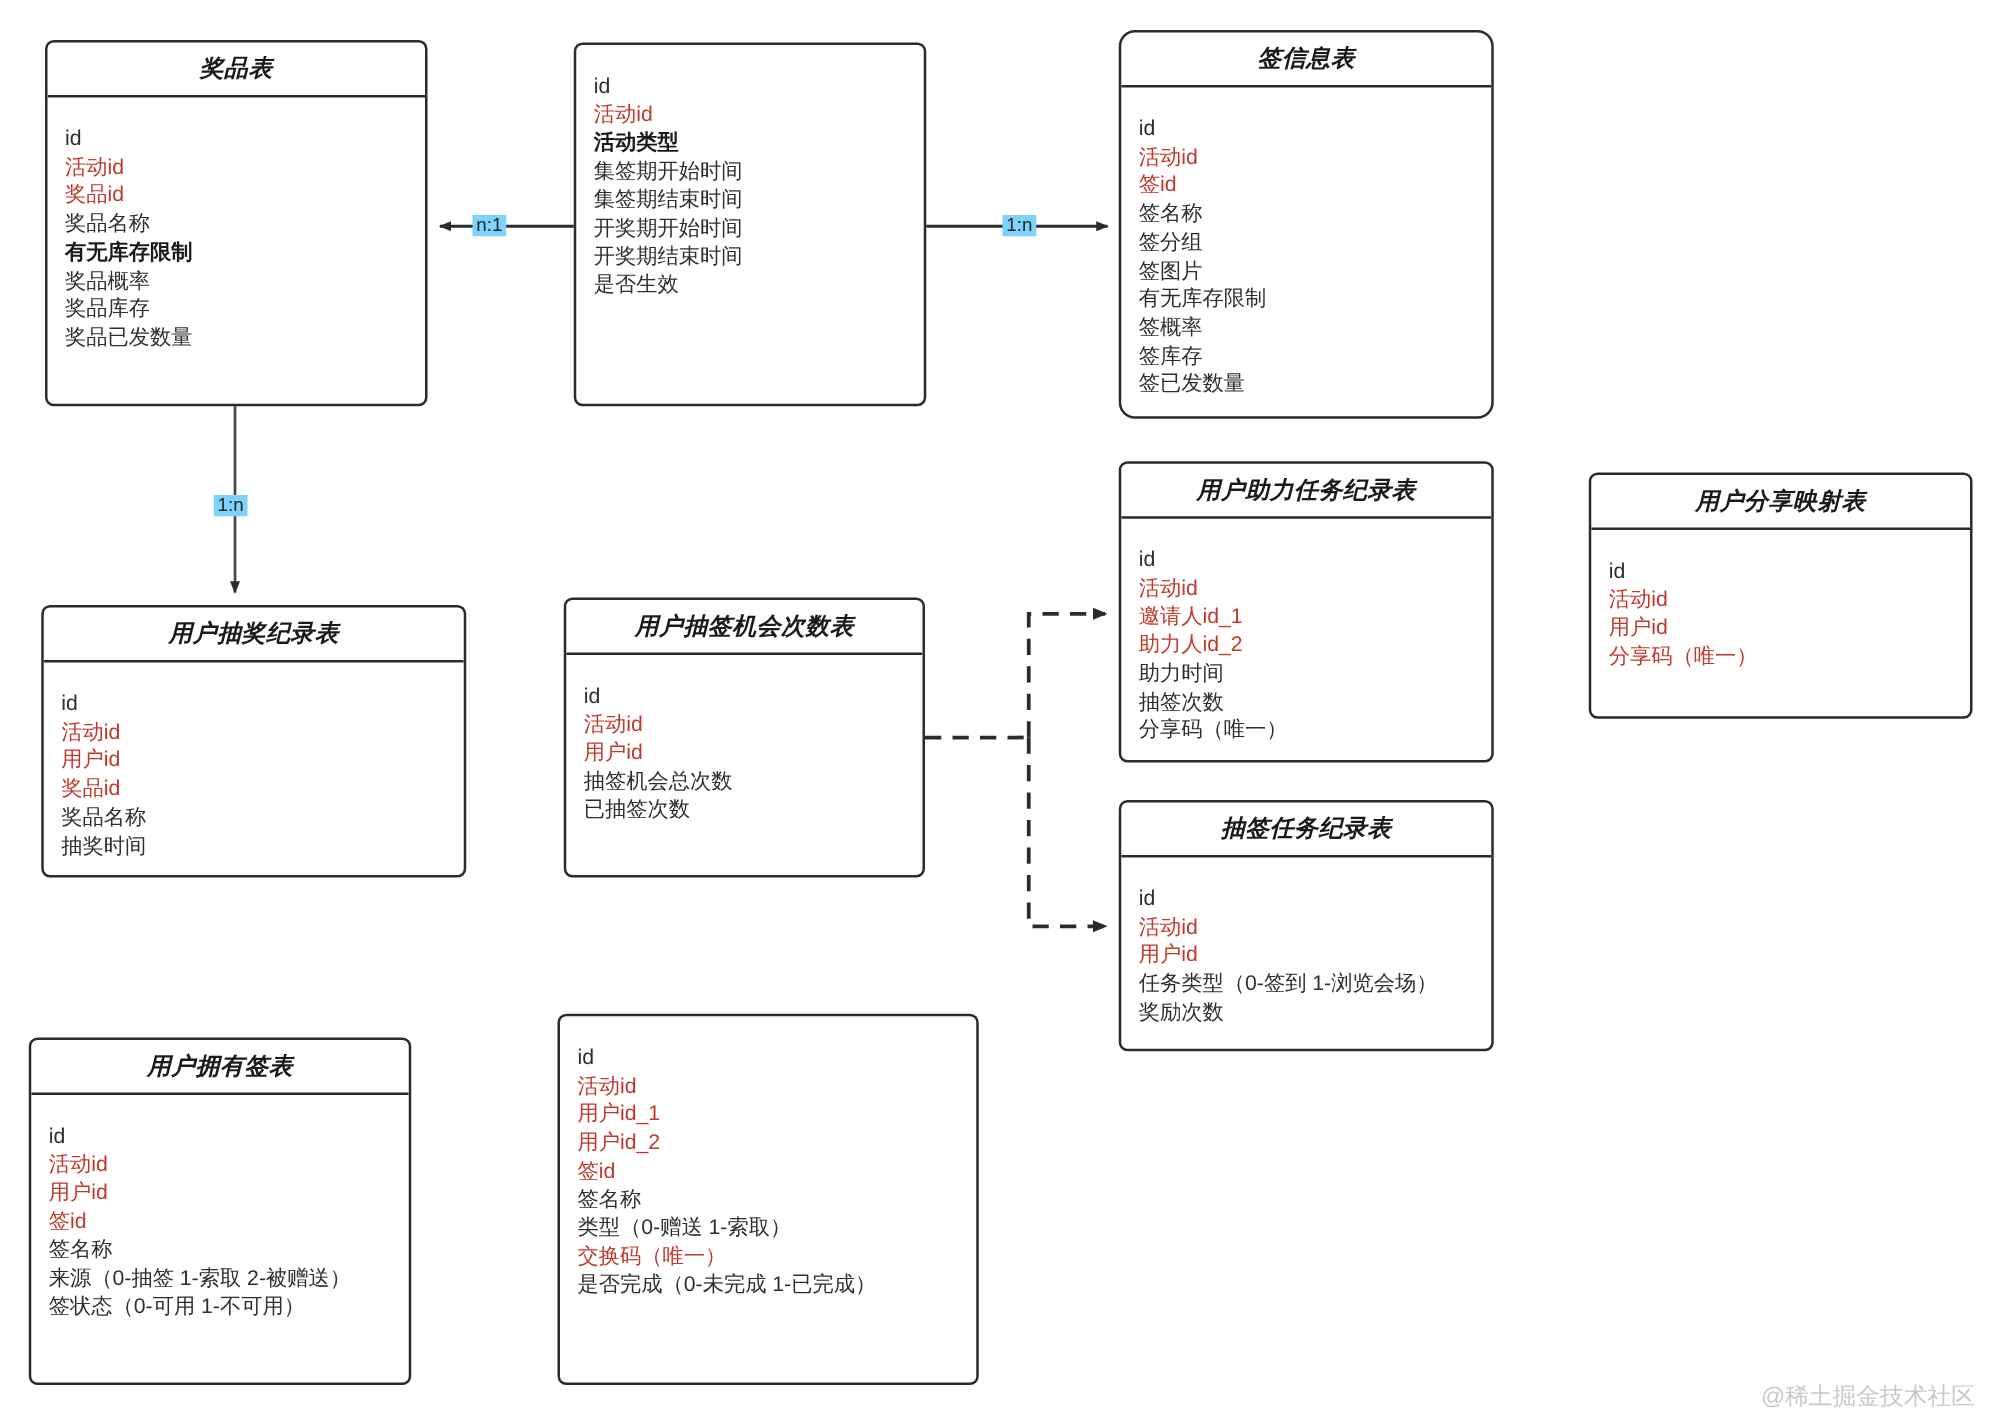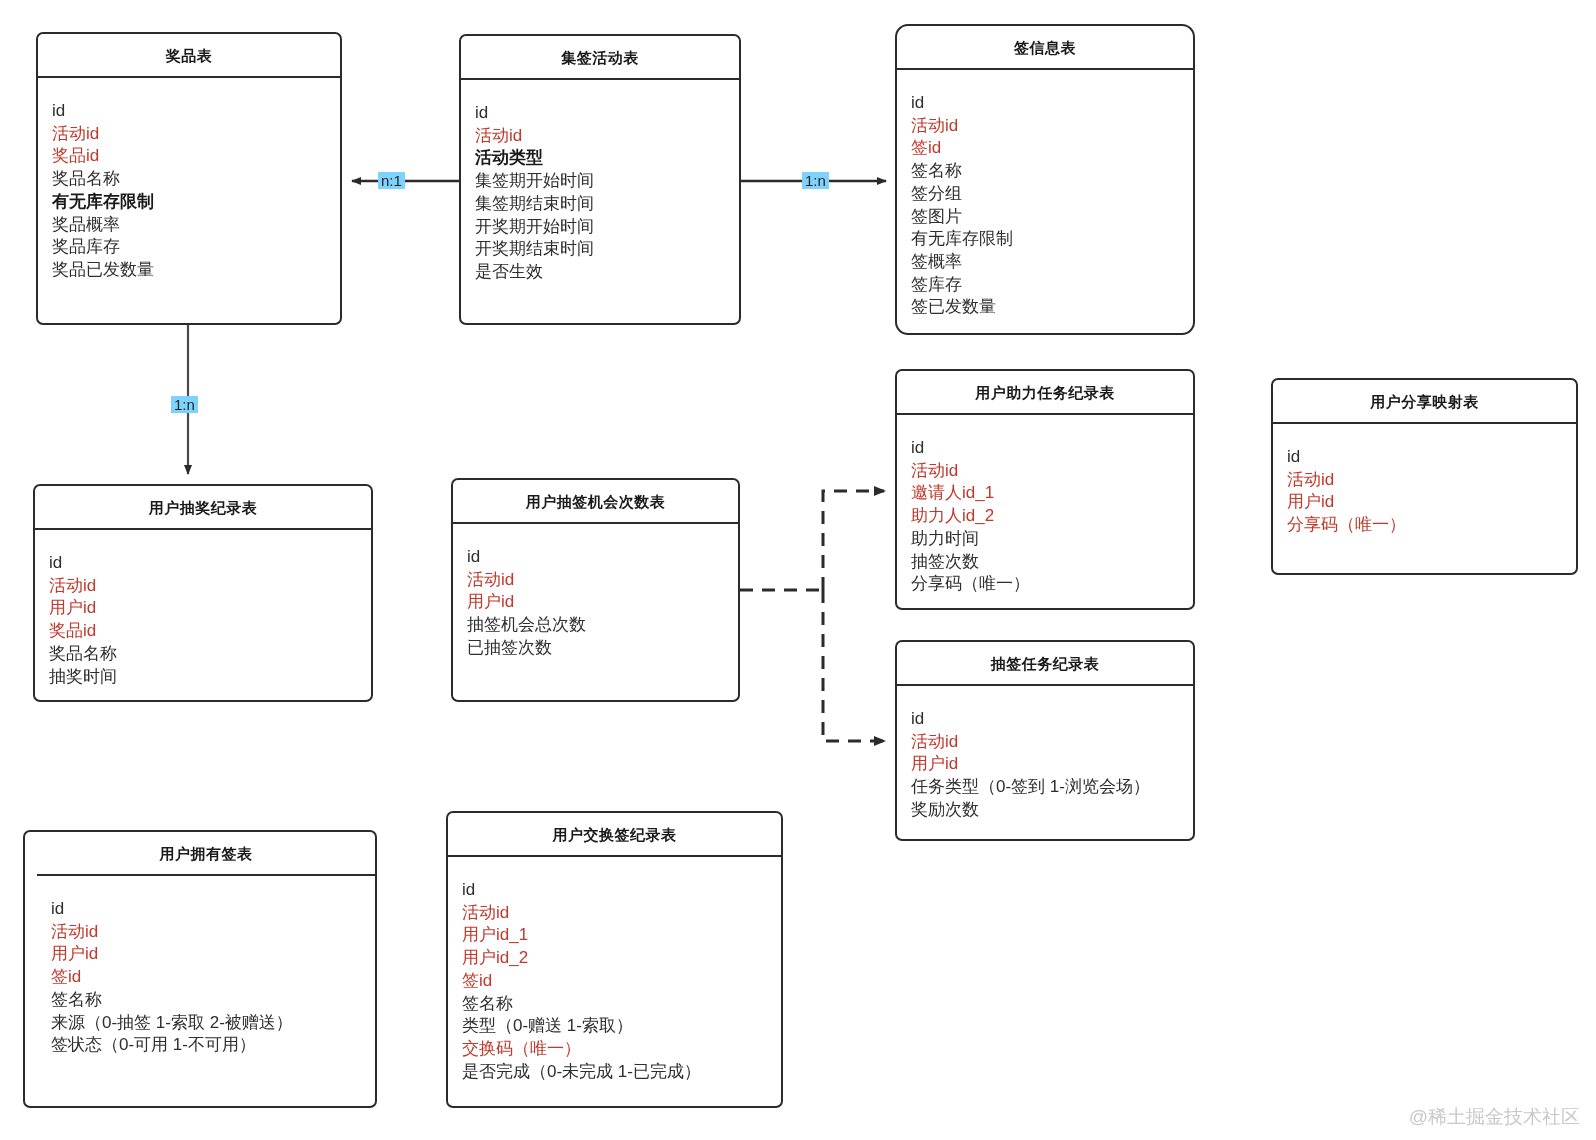--- a/index.html
+++ b/index.html
@@ -24,25 +24,26 @@
     background: #ffffff;
     border: 2.2px solid #2b2b2b;
     border-radius: 7px;
     overflow: hidden;
   }
   .entity-header {
     box-sizing: border-box;
     height: 44px;
     line-height: 44px;
     text-align: center;
-    font-size: 15px;
+    font-size: 19px;
     font-weight: bold;
     color: #1a1a1a;
     border-bottom: 2.2px solid #2b2b2b;
     letter-spacing: 0.5px;
+    font-style: italic;
   }
   .entity-body {
     box-sizing: border-box;
     padding: 22px 0 10px 14px;
   }
   .field {
     font-size: 17px;
     line-height: 22.7px;
     color: #2e2e2e;
     white-space: nowrap;
@@ -127,21 +128,20 @@
           <div class="field fk">活动id</div>
           <div class="field fk">奖品id</div>
           <div class="field">奖品名称</div>
           <div class="field bold">有无库存限制</div>
           <div class="field">奖品概率</div>
           <div class="field">奖品库存</div>
           <div class="field">奖品已发数量</div>
         </div>
       </div>
       <div class="entity" style="left: 459px; top: 34px; width: 282px; height: 291px;">
-        <div class="entity-header">集签活动表</div>
         <div class="entity-body">
           <div class="field">id</div>
           <div class="field fk">活动id</div>
           <div class="field bold">活动类型</div>
           <div class="field">集签期开始时间</div>
           <div class="field">集签期结束时间</div>
           <div class="field">开奖期开始时间</div>
           <div class="field">开奖期结束时间</div>
           <div class="field">是否生效</div>
         </div>
@@ -206,34 +206,33 @@
       <div class="entity" style="left: 895px; top: 640px; width: 300px; height: 201px;">
         <div class="entity-header">抽签任务纪录表</div>
         <div class="entity-body">
           <div class="field">id</div>
           <div class="field fk">活动id</div>
           <div class="field fk">用户id</div>
           <div class="field">任务类型（0-签到 1-浏览会场）</div>
           <div class="field">奖励次数</div>
         </div>
       </div>
-      <div class="entity" style="left: 23px; top: 830px; width: 354px; height: 278px; padding-left: 12px;">
+      <div class="entity" style="left: 23px; top: 830px; width: 306px; height: 278px;">
         <div class="entity-header">用户拥有签表</div>
         <div class="entity-body">
           <div class="field">id</div>
           <div class="field fk">活动id</div>
           <div class="field fk">用户id</div>
           <div class="field fk">签id</div>
           <div class="field">签名称</div>
           <div class="field">来源（0-抽签 1-索取 2-被赠送）</div>
           <div class="field">签状态（0-可用 1-不可用）</div>
         </div>
       </div>
       <div class="entity" style="left: 446px; top: 811px; width: 337px; height: 297px;">
-        <div class="entity-header">用户交换签纪录表</div>
         <div class="entity-body">
           <div class="field">id</div>
           <div class="field fk">活动id</div>
           <div class="field fk">用户id_1</div>
           <div class="field fk">用户id_2</div>
           <div class="field fk">签id</div>
           <div class="field">签名称</div>
           <div class="field">类型（0-赠送 1-索取）</div>
           <div class="field fk">交换码（唯一）</div>
           <div class="field">是否完成（0-未完成 1-已完成）</div>

